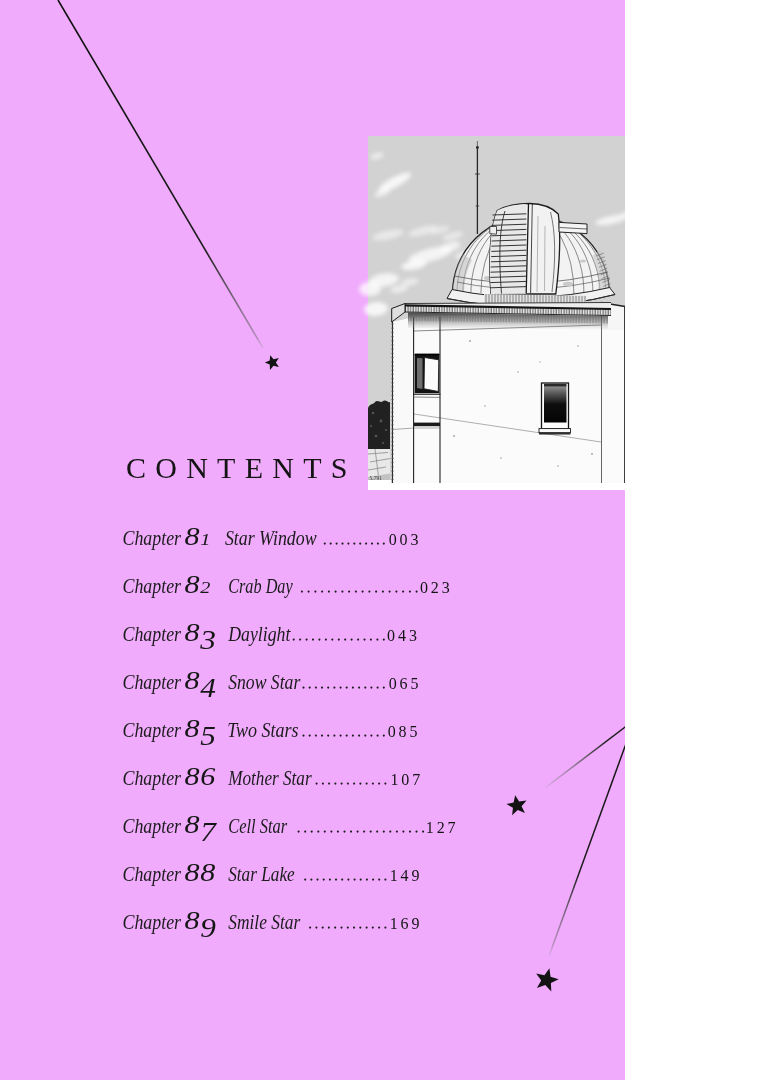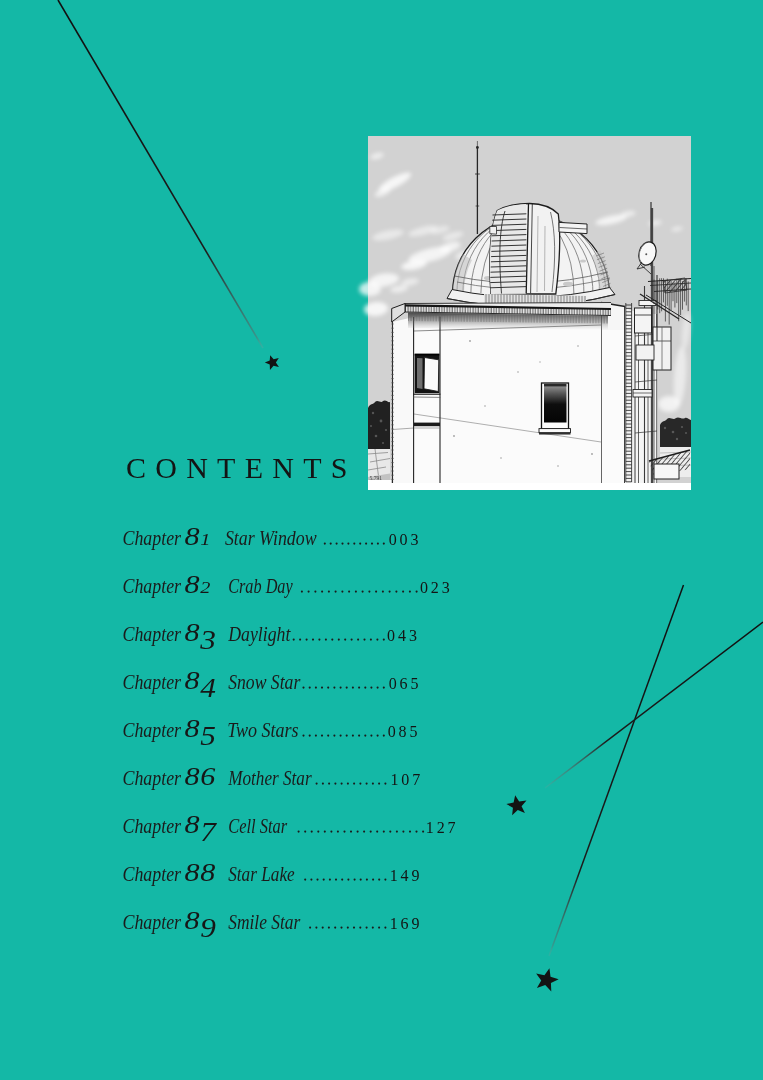--- a/index.html
+++ b/index.html
@@ -1,17 +1,17 @@
 <!DOCTYPE html>
 <html><head>
 <meta charset="utf-8">
 <style>
   html,body{margin:0;padding:0;}
   body{width:763px;height:1080px;background:#ffffff;overflow:hidden;}
-  .page{position:relative;width:763px;height:1080px;background:#14b8a6;overflow:hidden;}
+  .page{position:relative;width:625px;height:1080px;background:#f0abfc;overflow:hidden;}
   svg{position:absolute;left:0;top:0;}
   text{font-family:"Liberation Serif",serif;}
 </style>
 </head>
 <body>
 <div class="page">
 <svg width="763" height="1080" viewBox="0 0 763 1080">
   <defs>
     <linearGradient id="fadeTL" x1="58" y1="0" x2="263" y2="348" gradientUnits="userSpaceOnUse">
       <stop offset="0" stop-color="#101010"></stop>

